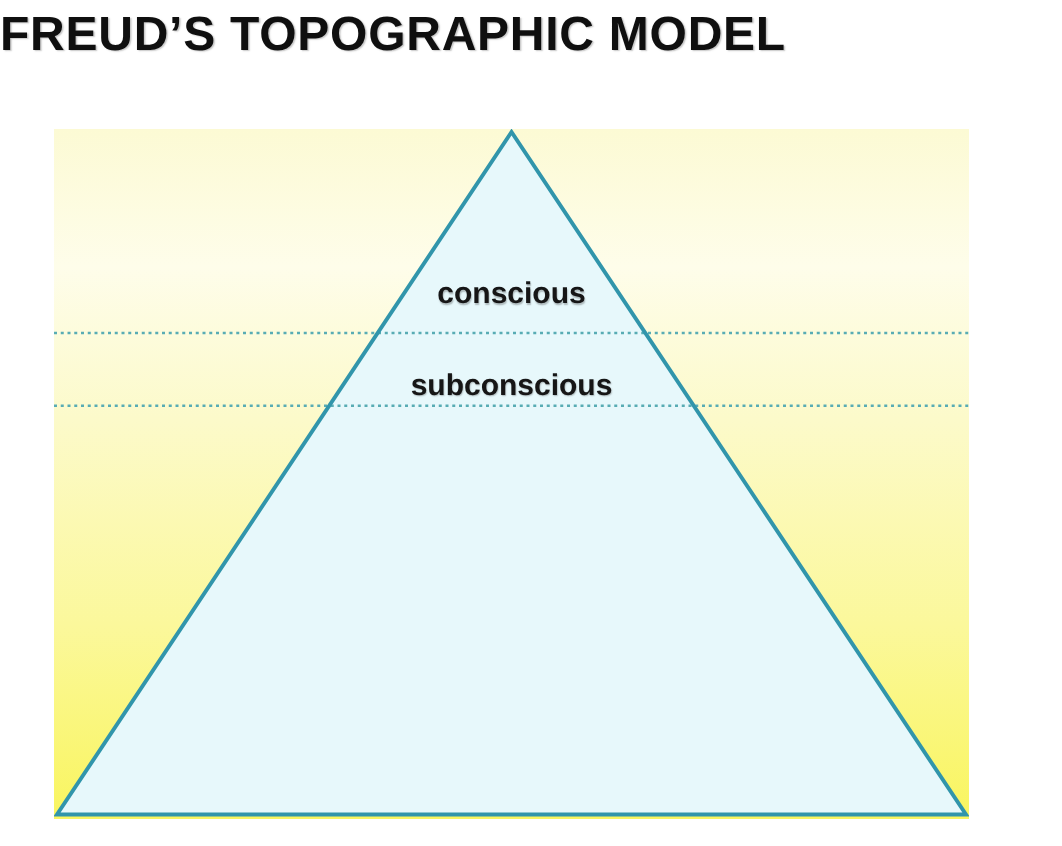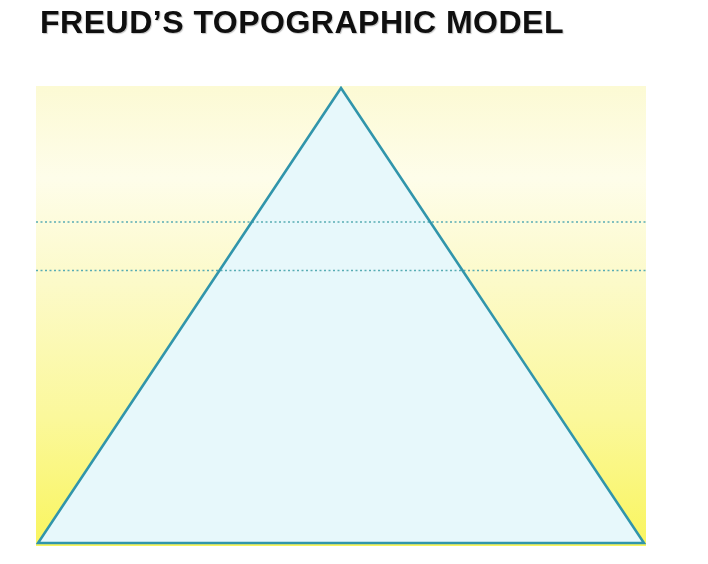--- a/index.html
+++ b/index.html
@@ -14,21 +14,21 @@
     height: 564px;
     background: var(--background, #fff);
     overflow: hidden;
   }
   .title {
     position: absolute;
     top: 3px;
     left: 0;
     width: 604px;
     margin: 0;
-    text-align: center;
+    text-align: left;
     font-size: 32px;
     line-height: 38px;
     font-weight: 700;
     letter-spacing: 0.5px;
     color: var(--title_text, #111);
     text-shadow: 1px 1px 1px rgba(90,90,90,0.35);
   }
   .panel {
     position: absolute;
     left: 36px;
@@ -91,18 +91,20 @@
 
   <div class="panel">
 
     <svg class="diagram-svg" viewBox="0 0 610 460" preserveAspectRatio="none">
       <polygon class="tri-fill" points="305,2 2,457 608,457"></polygon>
       <line class="divider" x1="0" y1="136" x2="610" y2="136"></line>
       <line class="divider" x1="0" y1="184.5" x2="610" y2="184.5"></line>
       <polygon class="tri-outline" points="305,2 2,457 608,457"></polygon>
     </svg>
 
+    <div class="layer-label label-conscious">conscious</div>
 
+    <div class="layer-label label-subconscious">subconscious</div>
 
 
   </div>
 
 </div>
 
 </body></html>

